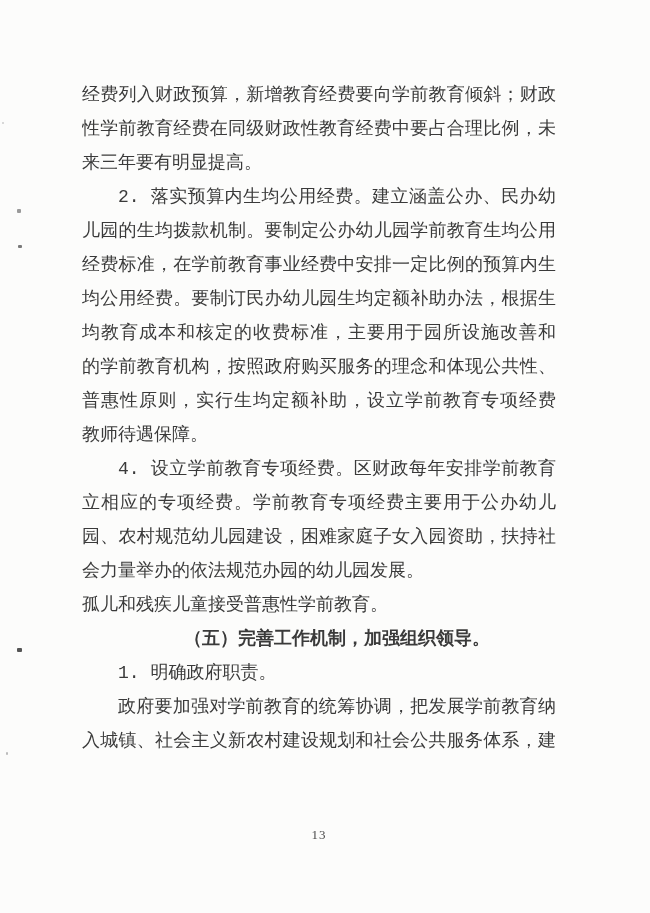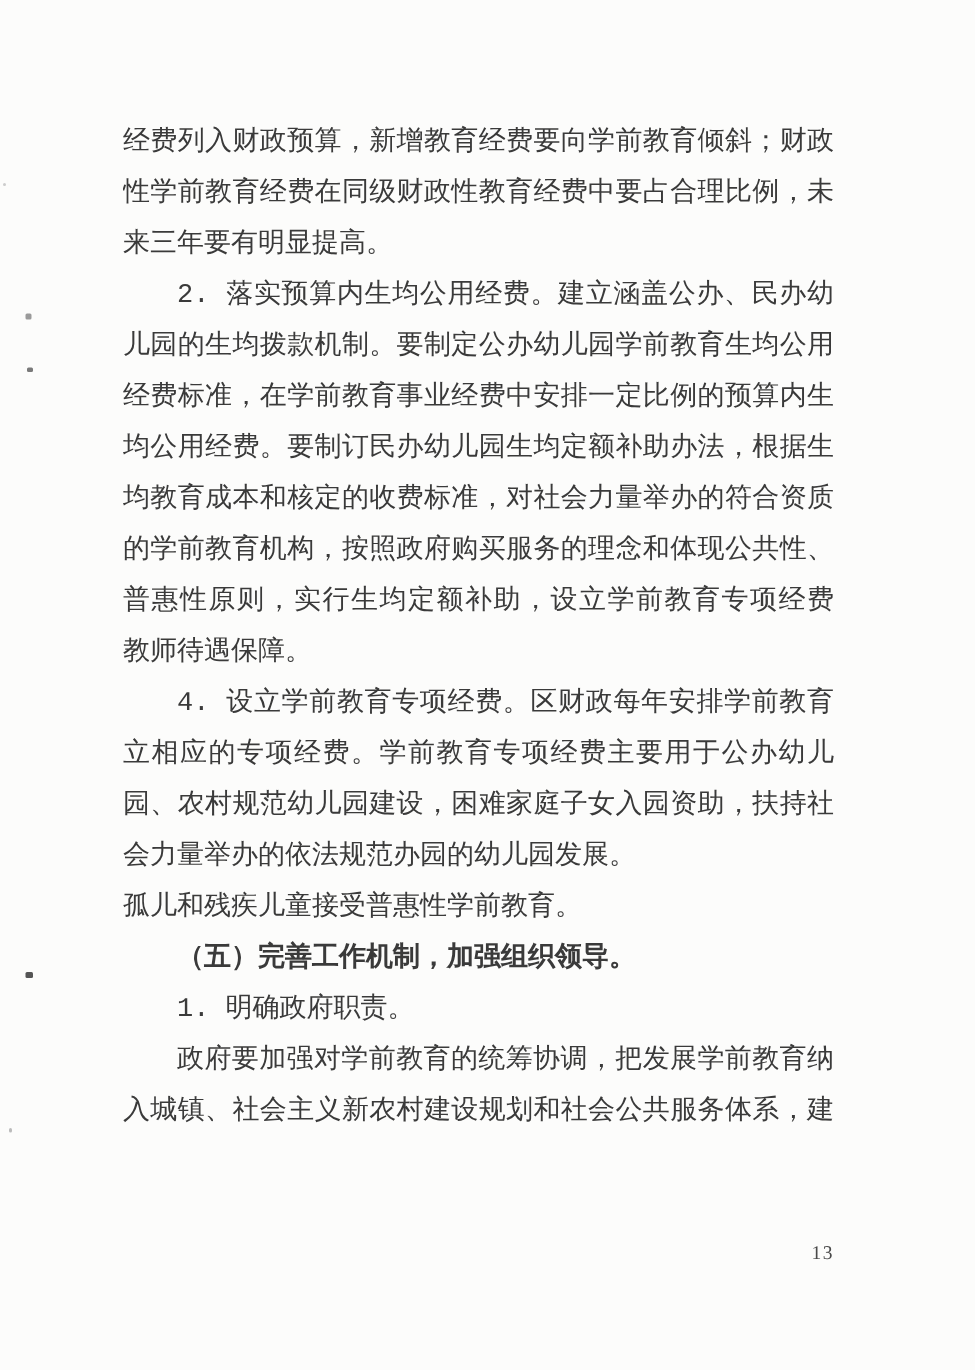--- a/index.html
+++ b/index.html
@@ -25,27 +25,27 @@
     overflow: hidden;
     font-family: Liberation Mono, monospace;
   }
   .line.justify {
     text-align: justify;
     text-align-last: justify;
     text-justify: inter-character;
   }
   .line.end { text-align: left; }
   .line.indent { text-indent: 36px; }
-  .line.bold { font-weight: bold; }
+  .line.bold { font-weight: bold; text-align: center; }
   .page-number {
     position: absolute;
     left: 82px;
     top: 827px;
     width: 474px;
-    text-align: right;
+    text-align: center;
     font-size: 13px;
     letter-spacing: 1px;
     color: #4a4a4a;
   }
   .speck {
     position: absolute;
     border-radius: 1px;
   }
 </style>
 </head>
@@ -53,21 +53,21 @@
 
 <div class="page" style="background: rgb(252, 252, 251); color: rgb(58, 58, 58);">
   <div class="text-block">
       <div class="line justify">经费列入财政预算，新增教育经费要向学前教育倾斜；财政</div>
       <div class="line justify">性学前教育经费在同级财政性教育经费中要占合理比例，未</div>
       <div class="line end">来三年要有明显提高。</div>
       <div class="line indent justify">2. 落实预算内生均公用经费。建立涵盖公办、民办幼</div>
       <div class="line justify">儿园的生均拨款机制。要制定公办幼儿园学前教育生均公用</div>
       <div class="line justify">经费标准，在学前教育事业经费中安排一定比例的预算内生</div>
       <div class="line justify">均公用经费。要制订民办幼儿园生均定额补助办法，根据生</div>
-      <div class="line justify">均教育成本和核定的收费标准，对社会力量举办的符合资质</div>
+      <div class="line justify">均教育成本和核定的收费标准，主要用于园所设施改善和</div>
       <div class="line justify">的学前教育机构，按照政府购买服务的理念和体现公共性、</div>
       <div class="line justify">普惠性原则，实行生均定额补助，设立学前教育专项经费</div>
       <div class="line end">教师待遇保障。</div>
       <div class="line indent justify">4. 设立学前教育专项经费。区财政每年安排学前教育</div>
       <div class="line justify">立相应的专项经费。学前教育专项经费主要用于公办幼儿</div>
       <div class="line justify">园、农村规范幼儿园建设，困难家庭子女入园资助，扶持社</div>
       <div class="line end">会力量举办的依法规范办园的幼儿园发展。</div>
       <div class="line end">孤儿和残疾儿童接受普惠性学前教育。</div>
       <div class="line indent bold end">（五）完善工作机制，加强组织领导。</div>
       <div class="line indent end">1. 明确政府职责。</div>

